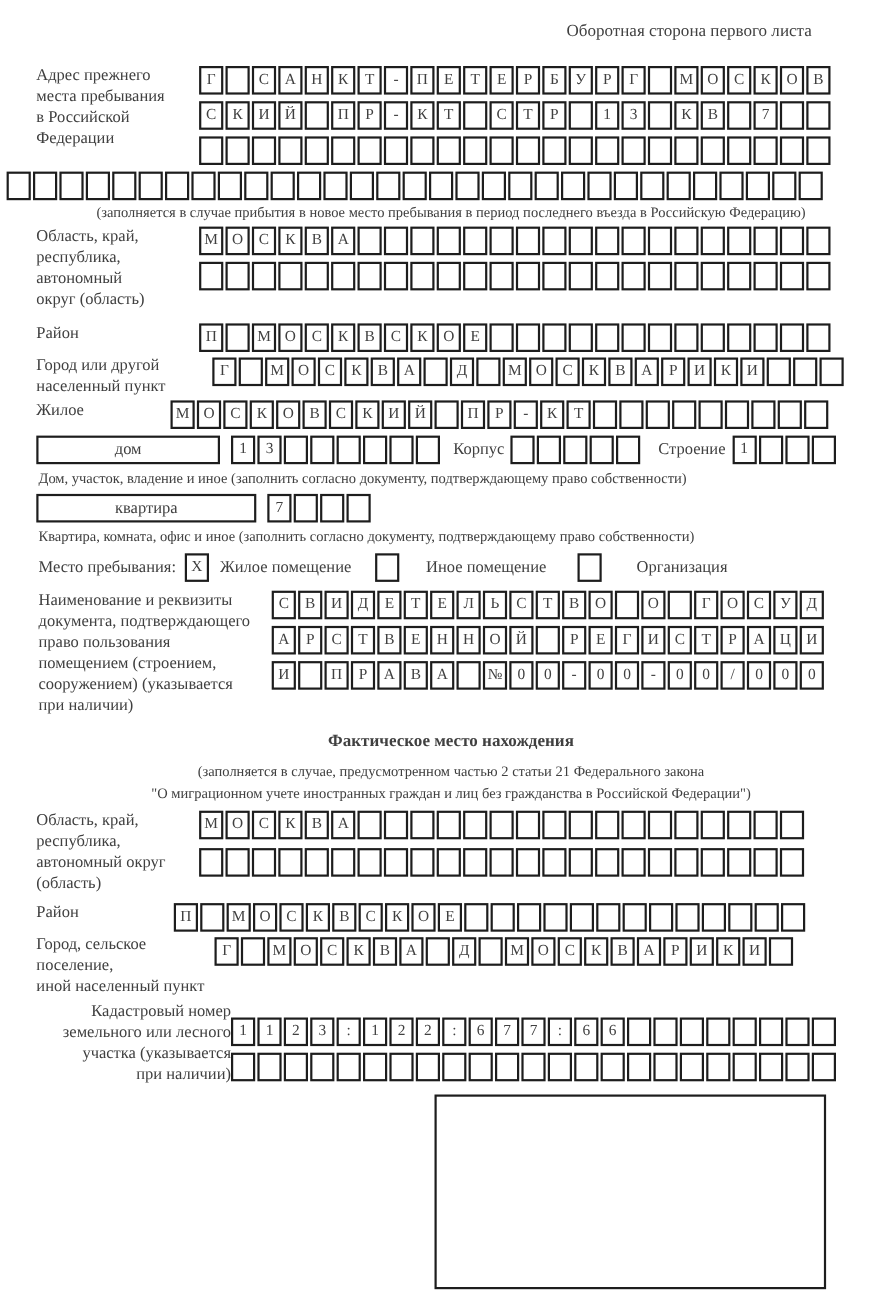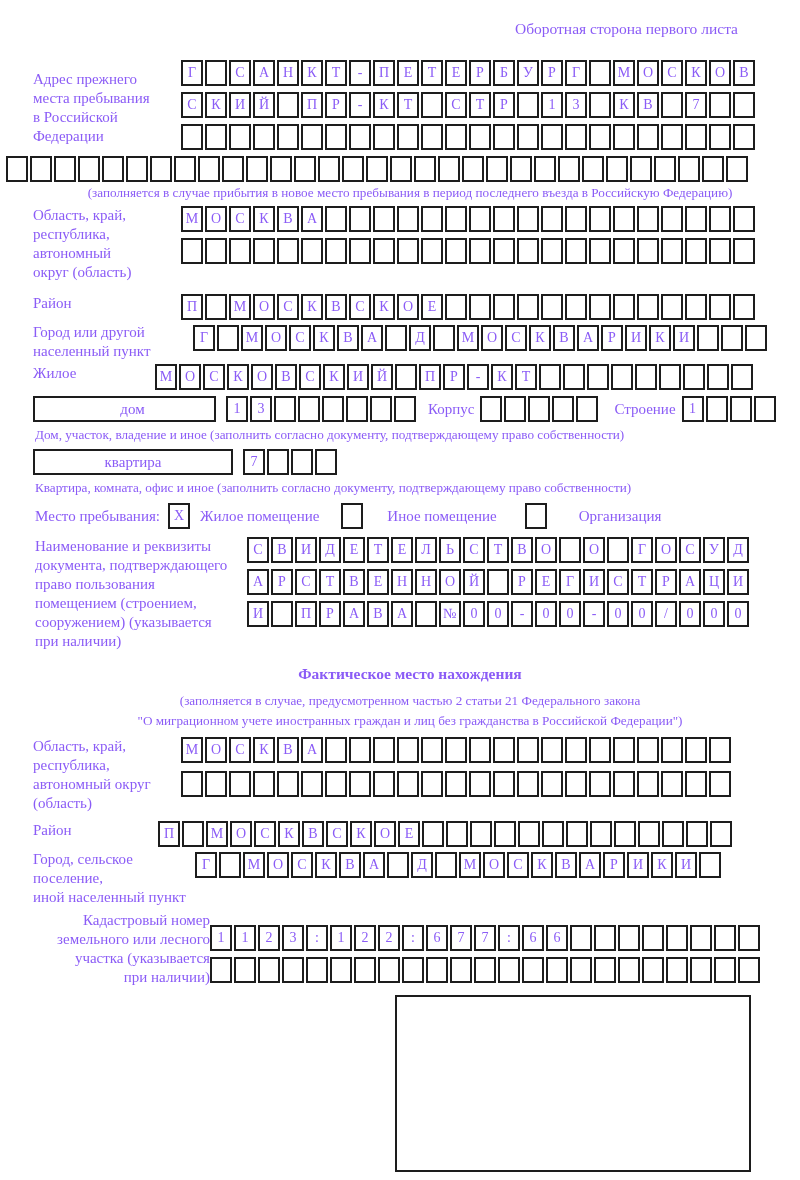--- a/index.html
+++ b/index.html
@@ -1,18 +1,18 @@
 <!DOCTYPE html>
 <html><head>
 <meta charset="utf-8">
 <style>
   * { margin:0; padding:0; box-sizing:content-box; }
   html,body { background:#ffffff; }
   .page {
-    width:800px; height:1180px; background:#fff; color:#8b5cf6;
+    width:800px; height:1180px; background:#fff; color:#404040;
     font-family:"Liberation Serif","DejaVu Serif",serif;
     position:relative; overflow:hidden;
   }
   .title-right { text-align:right; padding:20px 62px 0 0; font-size:15.5px; }
   .flexrow { display:flex; align-items:flex-start; }
   .lbl { font-size:15px; line-height:19px; white-space:pre-line; }
   .boxrow { display:flex; }
   .cell {
     width:18px; height:22px; border:2px solid #1d1d1d; margin-right:2px;
     display:flex; align-items:center; justify-content:center;
@@ -29,21 +29,21 @@
   .inline-label { font-size:15px; line-height:26px; }
   .stamp-box { border:2px solid #1d1d1d; background:#fff; }
 </style>
 </head>
 <body>
 
 <div class="page">
 
   <div class="title-right">Оборотная сторона первого листа</div>
 
-  <div class="flexrow" style="margin:22px 4px 0 33px;align-items:center;">
+  <div class="flexrow" style="margin:22px 4px 0 33px;">
     <div class="lbl" style="width:148px;">Адрес прежнего
 места пребывания
 в Российской
 Федерации</div>
     <div class="stack">
       <div class="boxrow">
           <div class="cell">Г</div>
           <div class="cell"></div>
           <div class="cell">С</div>
           <div class="cell">А</div>
@@ -305,21 +305,21 @@
         <div class="cell"></div>
         <div class="cell"></div>
         <div class="cell"></div>
         <div class="cell"></div>
         <div class="cell"></div>
         <div class="cell"></div>
       </div>
   </div>
 
   <div class="flexrow" style="margin:6px 0 0 33px; align-items:center;">
-    <div class="labelbox" style="width:163px;padding-left:16px;">дом</div>
+    <div class="labelbox" style="width:163px;">дом</div>
     <div class="boxrow" style="margin-left:10px;">
         <div class="cell">1</div>
         <div class="cell">3</div>
         <div class="cell"></div>
         <div class="cell"></div>
         <div class="cell"></div>
         <div class="cell"></div>
         <div class="cell"></div>
         <div class="cell"></div>
       </div>

